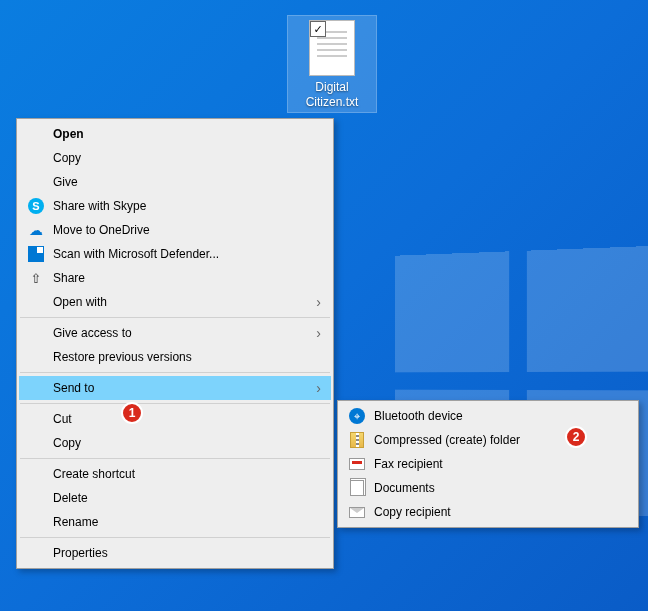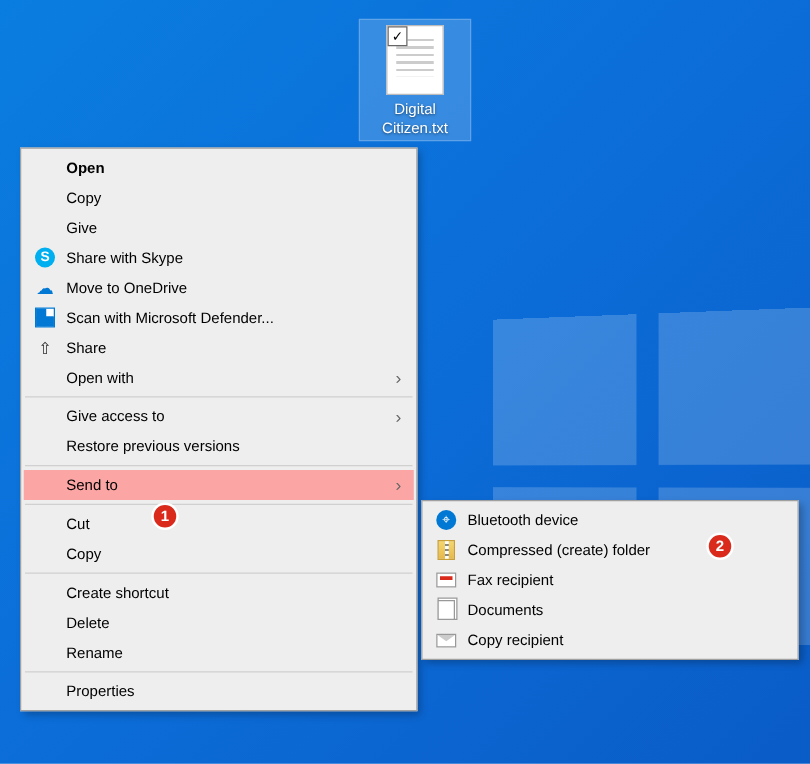--- a/index.html
+++ b/index.html
@@ -8,21 +8,21 @@
   .windows-logo div{background:rgba(255,255,255,0.18)}
   .desktop-icon{position:absolute;left:288px;top:16px;width:88px;text-align:center;color:#fff;font-size:12px;padding:2px}
   .desktop-icon.selected{background:rgba(255,255,255,0.18);outline:1px solid rgba(255,255,255,0.35)}
   .file-icon-graphic{width:46px;height:56px;background:#fff;margin:2px auto 4px;position:relative;border:1px solid #bbb}
   .file-icon-graphic::before{content:"";position:absolute;left:7px;right:7px;top:10px;height:30px;background:repeating-linear-gradient(to bottom,#ccc 0 2px,transparent 2px 6px)}
   .checkbox{position:absolute;top:0;left:0;width:16px;height:16px;background:#fff;border:1px solid #666;display:flex;align-items:center;justify-content:center;font-size:11px;color:#000}
   .icon-label{display:block;margin-top:2px;line-height:1.25;text-shadow:0 1px 2px rgba(0,0,0,.5)}
   .context-menu{position:absolute;background:#eee;border:1px solid #a0a0a0;padding:3px 2px;box-shadow:3px 3px 6px rgba(0,0,0,.25)}
   #main-menu{left:16px;top:118px;width:318px}
   .menu-item{display:flex;align-items:center;height:24px;padding:0 28px 0 34px;position:relative;cursor:default;color:#000}
-  .menu-item.highlight{background:#fca5a5}
+  .menu-item.highlight{background:#7dd3fc}
   .menu-item.bold{font-weight:600}
   .menu-sep{height:1px;background:#d0d0d0;margin:3px 1px}
   .menu-icon{position:absolute;left:8px;width:18px;height:18px;display:flex;align-items:center;justify-content:center}
   .arrow{position:absolute;right:10px;color:#666;font-size:14px}
   #sub-menu{left:337px;top:400px;width:302px}
   #sub-menu .menu-item{height:24px}
   .badge{position:absolute;width:22px;height:22px;border-radius:50%;background:#d92a1c;border:2px solid #fff;color:#fff;font-weight:700;font-size:12px;display:flex;align-items:center;justify-content:center;z-index:10}
   #badge-1{left:121px;top:402px}
   #badge-2{left:565px;top:426px}
   .ic-skype{width:16px;height:16px;border-radius:50%;background:#00aff0;color:#fff;font-size:11px;font-weight:700;display:flex;align-items:center;justify-content:center}

